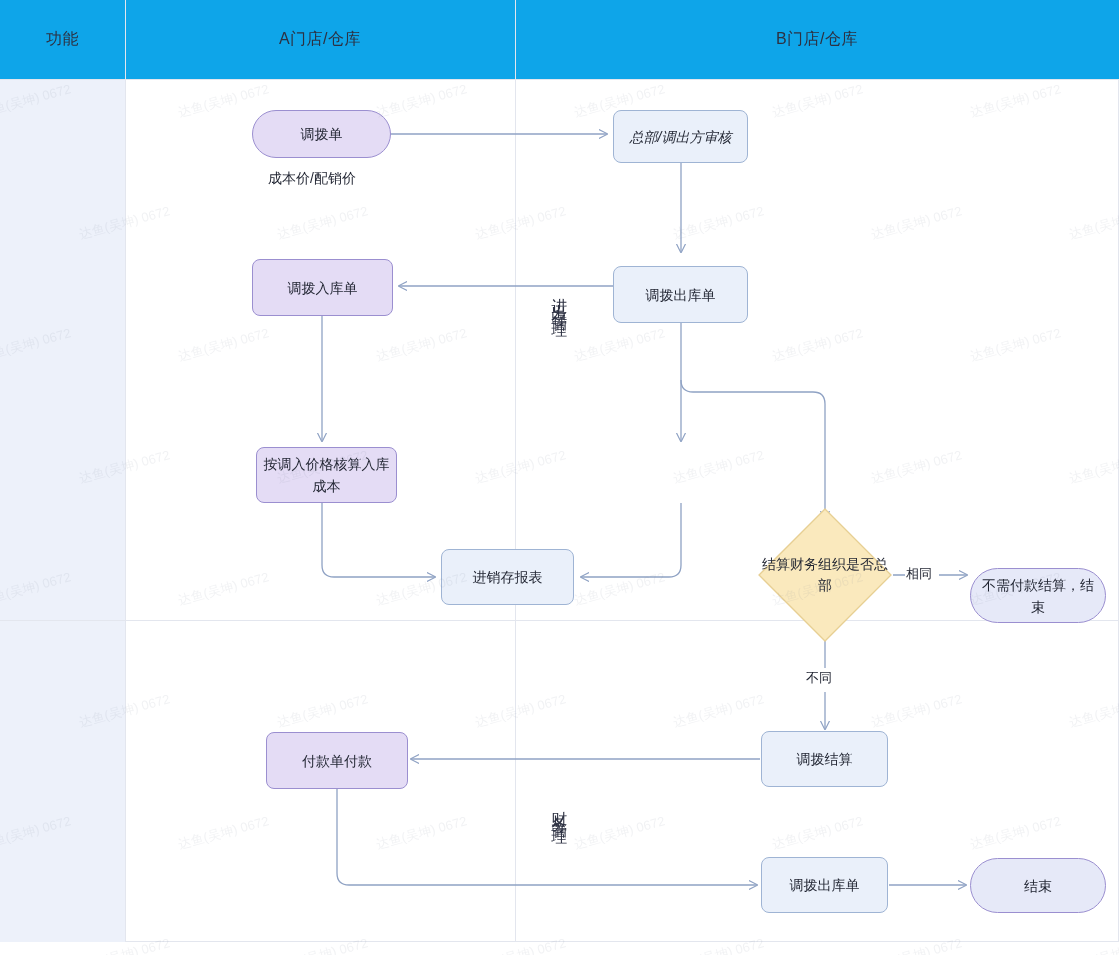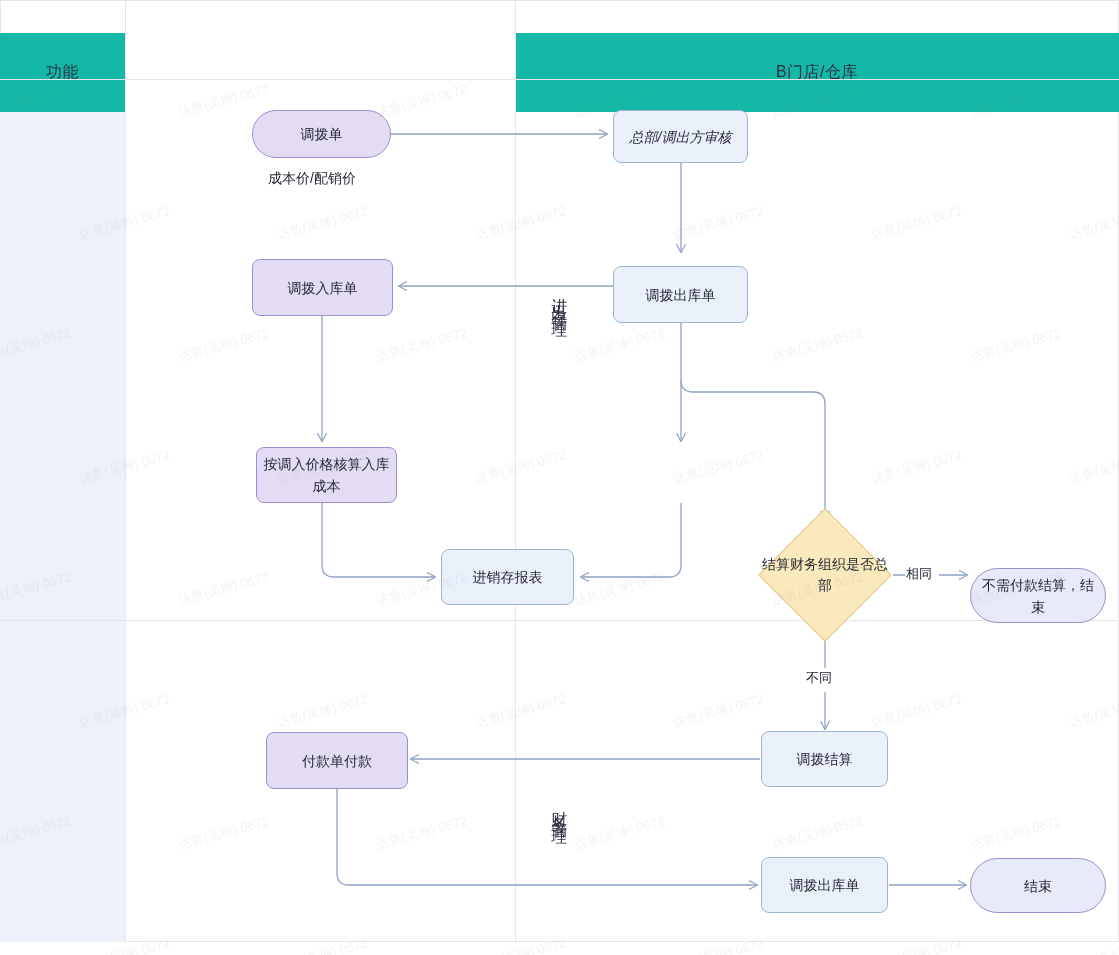--- a/index.html
+++ b/index.html
@@ -16,23 +16,22 @@
     height: 955px;
     background: #ffffff;
     overflow: hidden;
   }
 
   
   .lane-header {
     position: absolute;
     top: 0;
     height: 79px;
-    background: #14b8a6;
+    background: #0ea5e9;
     box-sizing: border-box;
-    margin-top: 33px;
   }
   .lane-header-label {
     position: absolute;
     left: 0; right: 0; top: 0; bottom: 0;
     display: flex;
     align-items: center;
     justify-content: center;
     font-size: 16px;
     color: #2d3142;
     letter-spacing: 0.5px;
@@ -171,20 +170,23 @@
 <body>
 
 <div id="canvas">
 
   <div class="frame-border" style="left:0;top:0;width:1119px;height:942px;"></div>
 
   <div class="side-col" style="top:79px;height:863px;"></div>
 
   <div class="lane-header" style="left:0;width:125px;">
     <div class="lane-header-label">功能</div>
+  </div>
+  <div class="lane-header" style="left:125px;width:390px;">
+    <div class="lane-header-label">A门店/仓库</div>
   </div>
   <div class="lane-header" style="left:515px;width:604px;">
     <div class="lane-header-label">B门店/仓库</div>
   </div>
 
   <div class="hline" style="left:0;top:79px;width:1119px;"></div>
   <div class="vline" style="left:125px;top:0;height:942px;"></div>
   <div class="vline" style="left:515px;top:0;height:942px;"></div>
   <div class="hline" style="left:0;top:620px;width:1119px;"></div>
 

